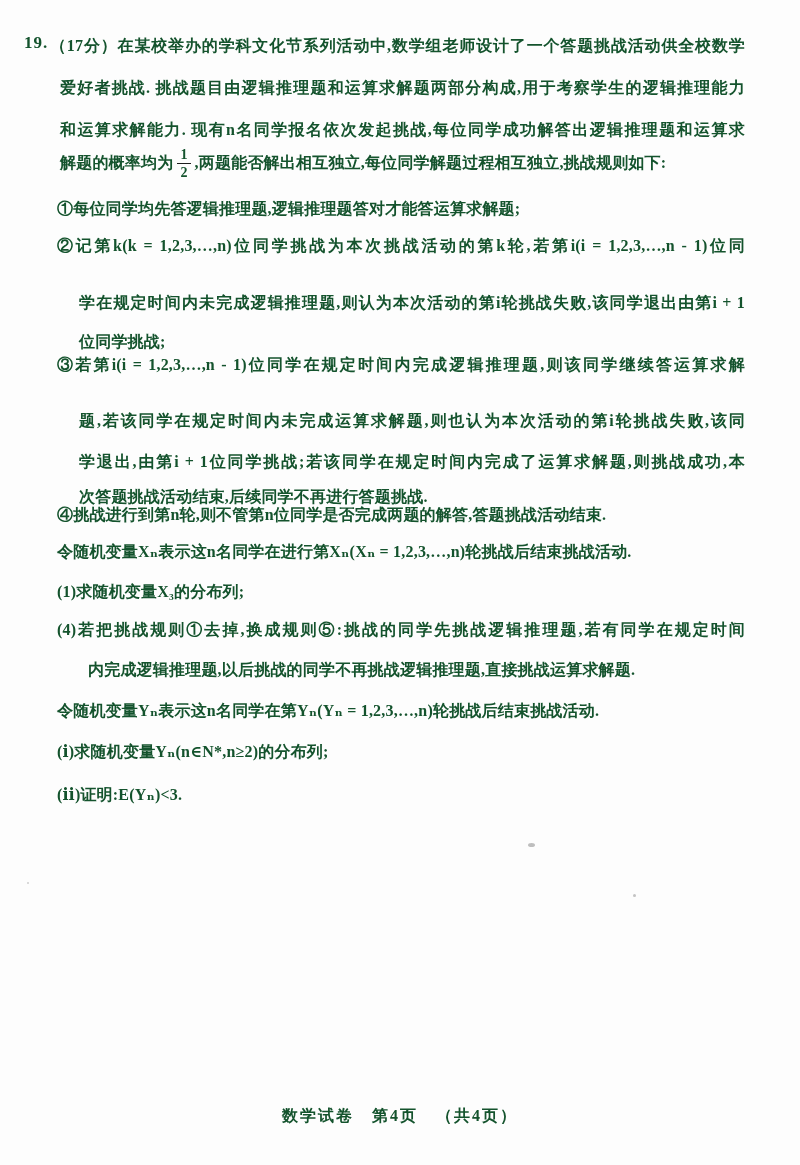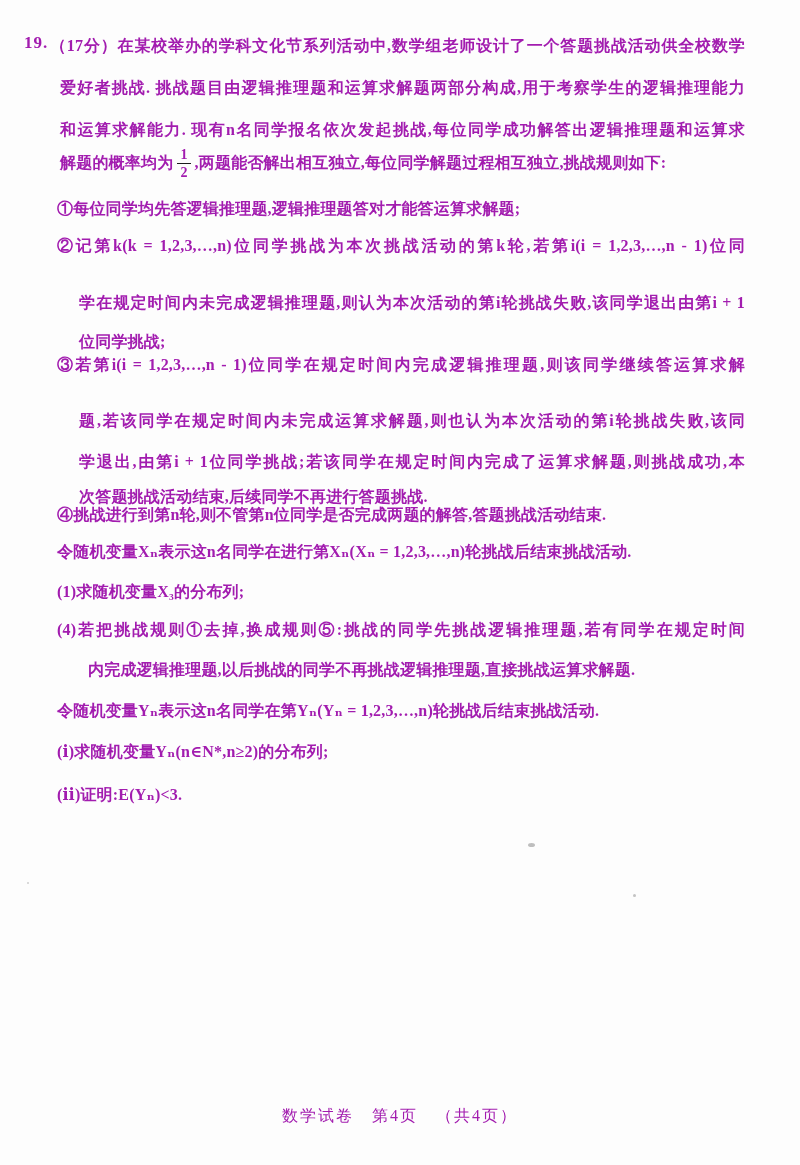--- a/index.html
+++ b/index.html
@@ -2,21 +2,21 @@
 <html><head>
 <meta charset="utf-8">
 <style>
   html,body { margin:0; padding:0; }
   body { background:#e8e8e8; }
   .page {
     position:relative;
     width:800px; height:1165px;
     margin:0 auto;
     background:#fdfdfd;
-    color:#a21caf;
+    color:#14532d;
     font-family:"Liberation Serif","DejaVu Serif",serif;
     font-weight:700;
     overflow:hidden;
   }
   .qnum {
     position:absolute; left:24px; top:33px;
     font-size:17px; letter-spacing:1px;
   }
   .ln {
     position:absolute;
@@ -51,21 +51,21 @@
     font-size:14px;
     line-height:15px;
   }
   .frac .num { border-bottom:1.5px solid #1c1c1c; padding:0 3px 1px 3px; }
   .frac .den { padding-top:1px; }
   .footer {
     position:absolute;
     left:0; right:0; top:1106px;
     text-align:center;
     font-size:16px;
-    font-weight:400;
+    font-weight:700;
     letter-spacing:2px;
   }
   .speck { position:absolute; background:#8a8a8a; border-radius:50%; }
   .speck.s1 { left:528px; top:843px; width:7px; height:4px; opacity:.55; }
   .speck.s2 { left:633px; top:894px; width:3px; height:3px; opacity:.5; }
   .speck.s3 { left:27px;  top:882px; width:2px; height:2px; opacity:.4; }
 </style>
 </head>
 <body>
 

